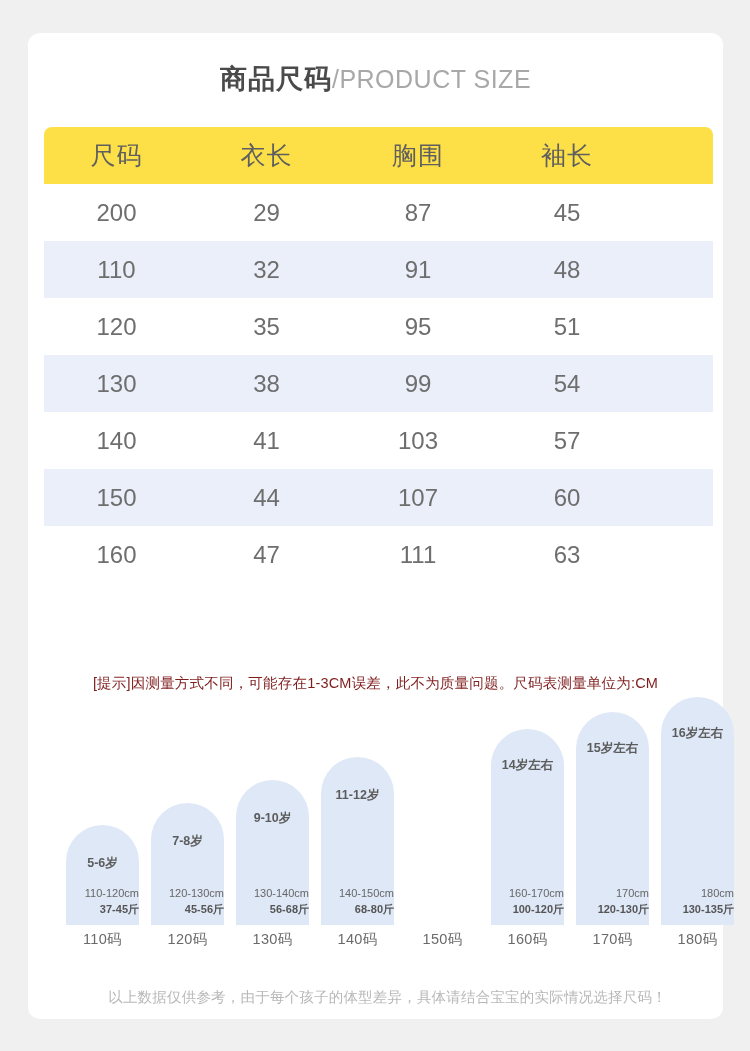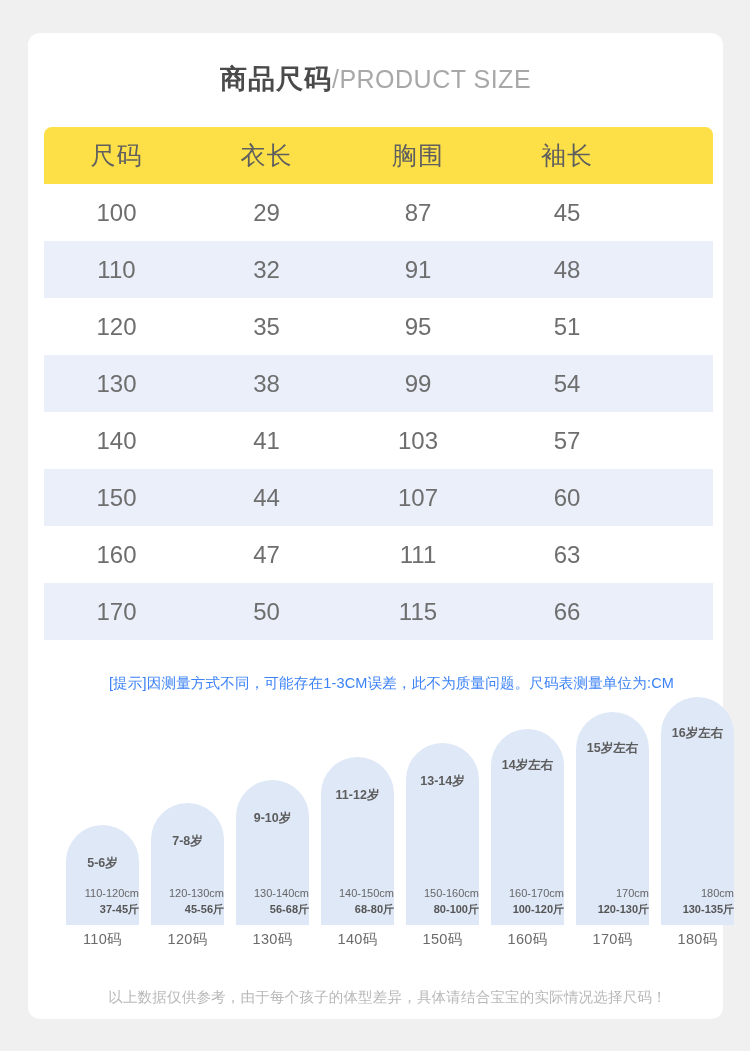--- a/index.html
+++ b/index.html
@@ -87,24 +87,23 @@
   col.cfill { width: 71px; }
 
   
   #note {
     position: absolute;
     left: 0;
     top: 641px;
     width: 100%;
     text-align: center;
     font-size: 14.5px;
-    color: #3b82f6;
+    color: #7f1d1d;
     letter-spacing: 0.2px;
     white-space: nowrap;
-    margin-left: 16px;
   }
 
   
   #arch-chart {
     position: absolute;
     left: 10px;
     top: 676px;
     width: 675px;
     height: 240px;
   }
@@ -195,21 +194,21 @@
       <tr>
         <th>尺码</th>
         <th>衣长</th>
         <th>胸围</th>
         <th>袖长</th>
         <th></th>
       </tr>
     </thead>
     <tbody id="size-table-body">
         <tr class="even">
-          <td>100</td>
+          <td>200</td>
           <td>29</td>
           <td>87</td>
           <td>45</td>
           <td></td>
         </tr>
         <tr class="odd">
           <td>110</td>
           <td>32</td>
           <td>91</td>
           <td>48</td>
@@ -243,27 +242,20 @@
           <td>60</td>
           <td></td>
         </tr>
         <tr class="even">
           <td>160</td>
           <td>47</td>
           <td>111</td>
           <td>63</td>
           <td></td>
         </tr>
-        <tr class="odd">
-          <td>170</td>
-          <td>50</td>
-          <td>115</td>
-          <td>66</td>
-          <td></td>
-        </tr>
       </tbody>
   </table>
 
   <div id="note">[提示]因测量方式不同，可能存在1-3CM误差，此不为质量问题。尺码表测量单位为:CM</div>
 
   <div id="arch-chart">
       <div class="arch-col" style="left: 28px;">
         <div class="arch" style="height: 100px;">
           <div class="arch-age" style="top: 30px;">5-6岁</div>
           <div class="arch-meas">
@@ -297,27 +289,20 @@
         <div class="arch" style="height: 168px;">
           <div class="arch-age" style="top: 30px;">11-12岁</div>
           <div class="arch-meas">
             <span class="arch-cm">140-150cm</span>
             <span class="arch-wt">68-80斤</span>
           </div>
         </div>
         <div class="arch-code">140码</div>
       </div>
       <div class="arch-col" style="left: 368px;">
-        <div class="arch" style="height: 182px;">
-          <div class="arch-age" style="top: 30px;">13-14岁</div>
-          <div class="arch-meas">
-            <span class="arch-cm">150-160cm</span>
-            <span class="arch-wt">80-100斤</span>
-          </div>
-        </div>
         <div class="arch-code">150码</div>
       </div>
       <div class="arch-col" style="left: 453px;">
         <div class="arch" style="height: 196px;">
           <div class="arch-age" style="top: 28px;">14岁左右</div>
           <div class="arch-meas">
             <span class="arch-cm">160-170cm</span>
             <span class="arch-wt">100-120斤</span>
           </div>
         </div>

